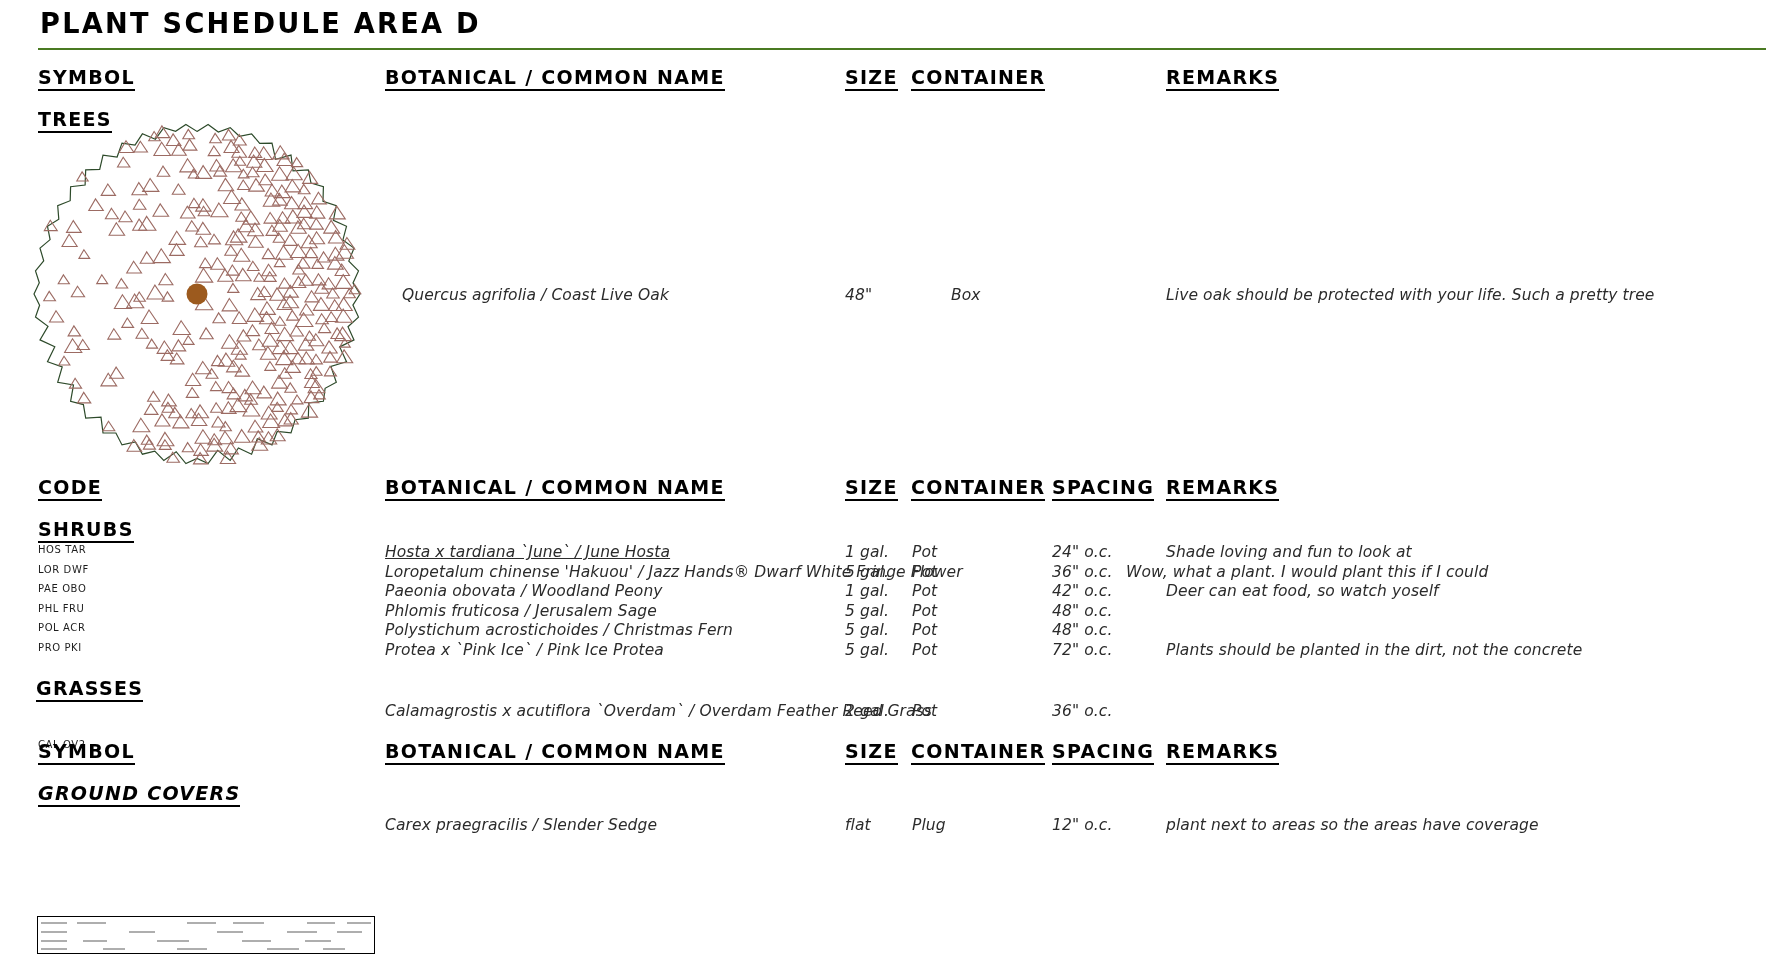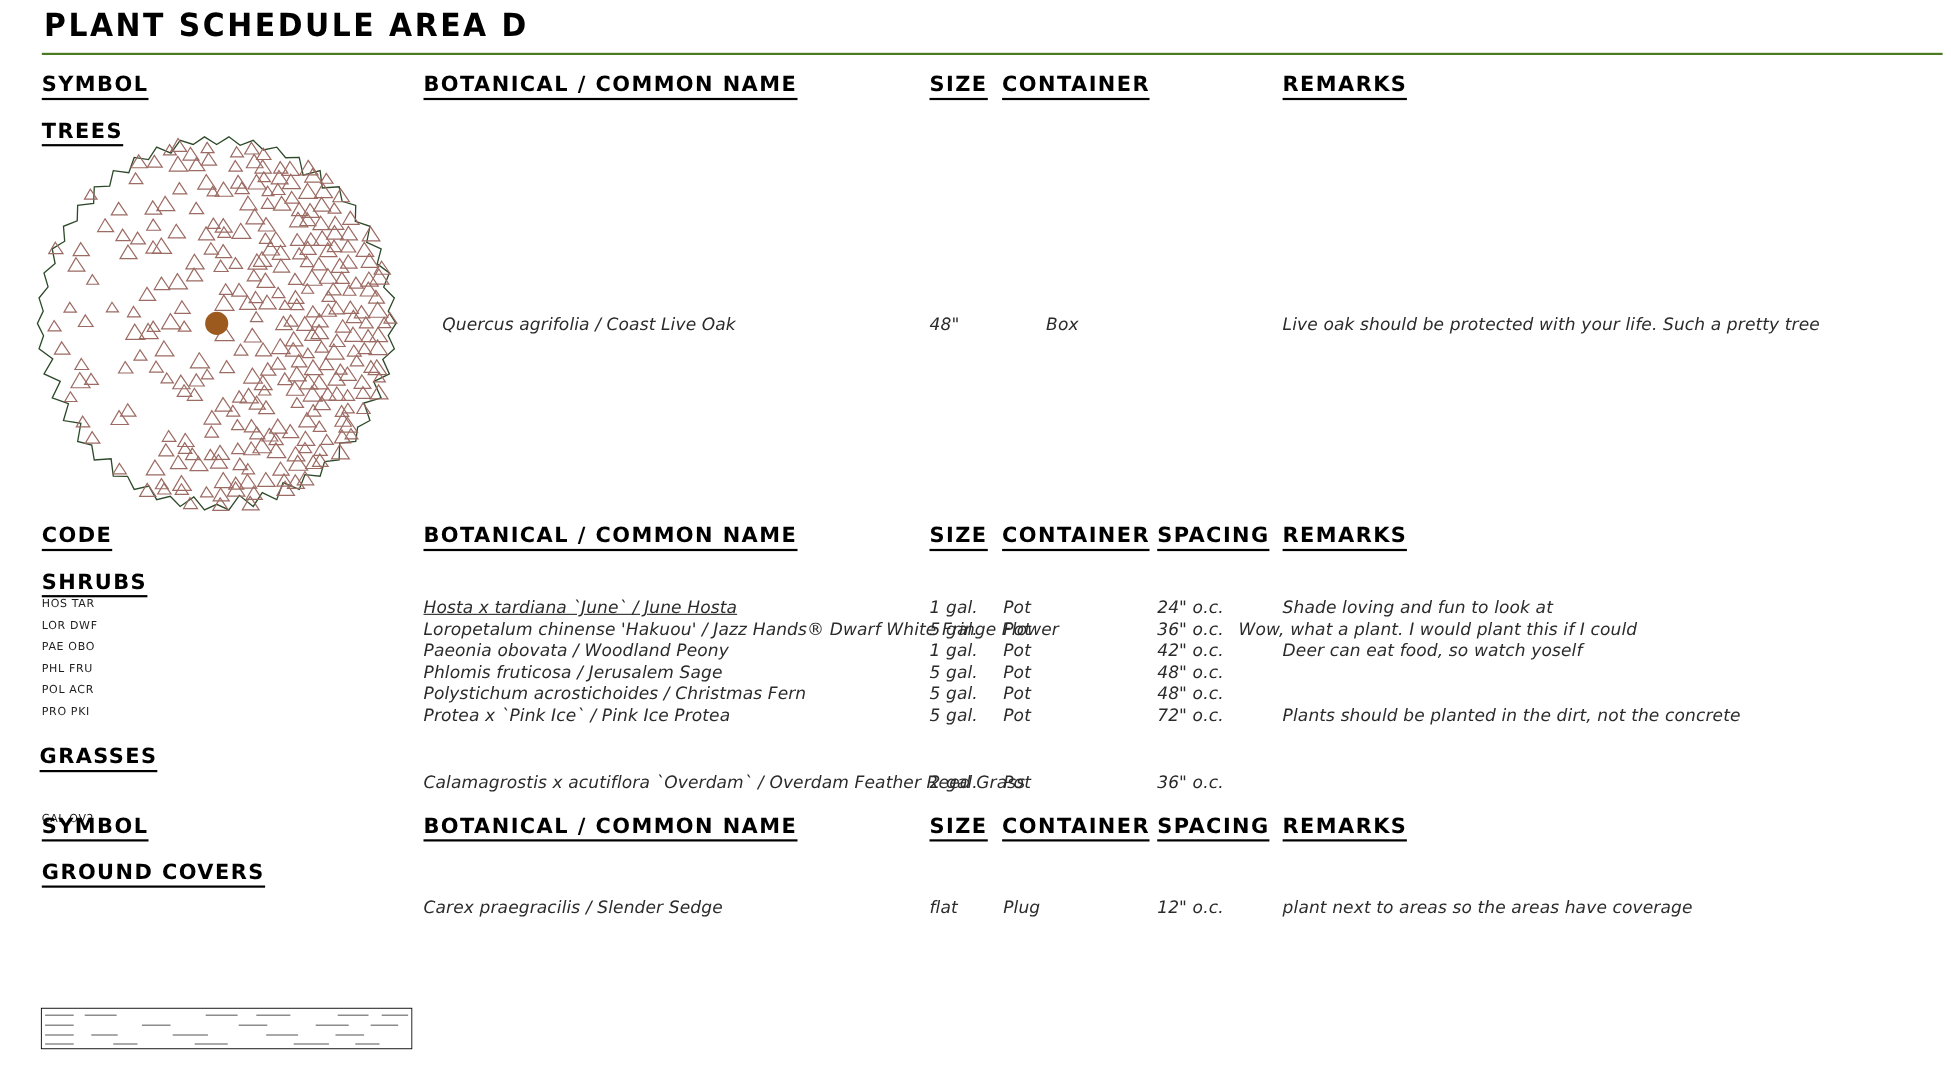--- a/index.html
+++ b/index.html
@@ -491,21 +491,21 @@
     <div class="cell" style="left: 1052px; top: 704px;">36" o.c.</div>
   </div>
 
 <div class="hdr" style="left:38px;  top:742px;">SYMBOL</div>
 <div class="hdr" style="left:385px; top:742px;">BOTANICAL / COMMON NAME</div>
 <div class="hdr" style="left:845px; top:742px;">SIZE</div>
 <div class="hdr" style="left:911px; top:742px;">CONTAINER</div>
 <div class="hdr" style="left:1052px;top:742px;">SPACING</div>
 <div class="hdr" style="left:1166px;top:742px;">REMARKS</div>
 
-<div class="group-head" style="left:38px; top:784px;">GROUND COVERS</div>
+<div class="group-head" style="left:38px; top:784px;font-style:italic;">GROUND COVERS</div>
 
 <div class="gc-symbol">
   <svg id="gc-svg" width="338" height="38" viewBox="0 0 338 38" aria-hidden="true">
       <rect x="0.5" y="0.5" width="337" height="37" fill="#fff" stroke="#000000" stroke-width="1"></rect>
       <g stroke="#8c8c8c" stroke-width="1.4">
         <line x1="4" y1="7" x2="30" y2="7"></line>
         <line x1="40" y1="7" x2="69" y2="7"></line>
         <line x1="150" y1="7" x2="179" y2="7"></line>
         <line x1="196" y1="7" x2="227" y2="7"></line>
         <line x1="270" y1="7" x2="298" y2="7"></line>

